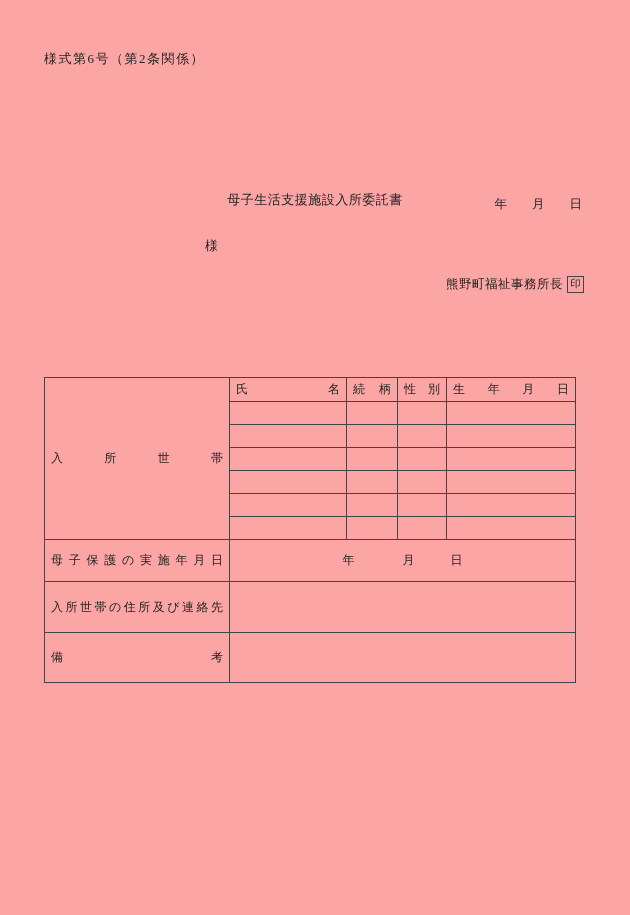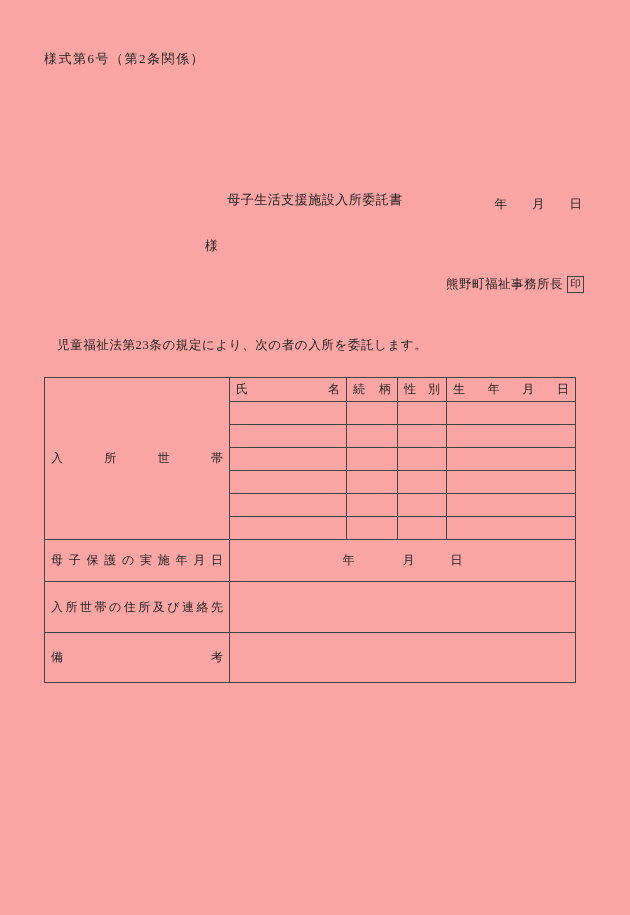--- a/index.html
+++ b/index.html
@@ -70,21 +70,20 @@
 
   <div class="date-line">年　　月　　日</div>
 
   <div class="addressee">様</div>
 
   <div class="sender-line">
     <span class="sender-name">熊野町福祉事務所長</span>
     <span class="seal-box">印</span>
   </div>
 
-  <div class="body-text">児童福祉法第23条の規定により、次の者の入所を委託します。</div>
 
   <table class="form-table">
     <colgroup>
       <col style="width:185px">
       <col style="width:117px">
       <col style="width:51px">
       <col style="width:49px">
       <col style="width:129px">
     </colgroup>
     <tbody>

